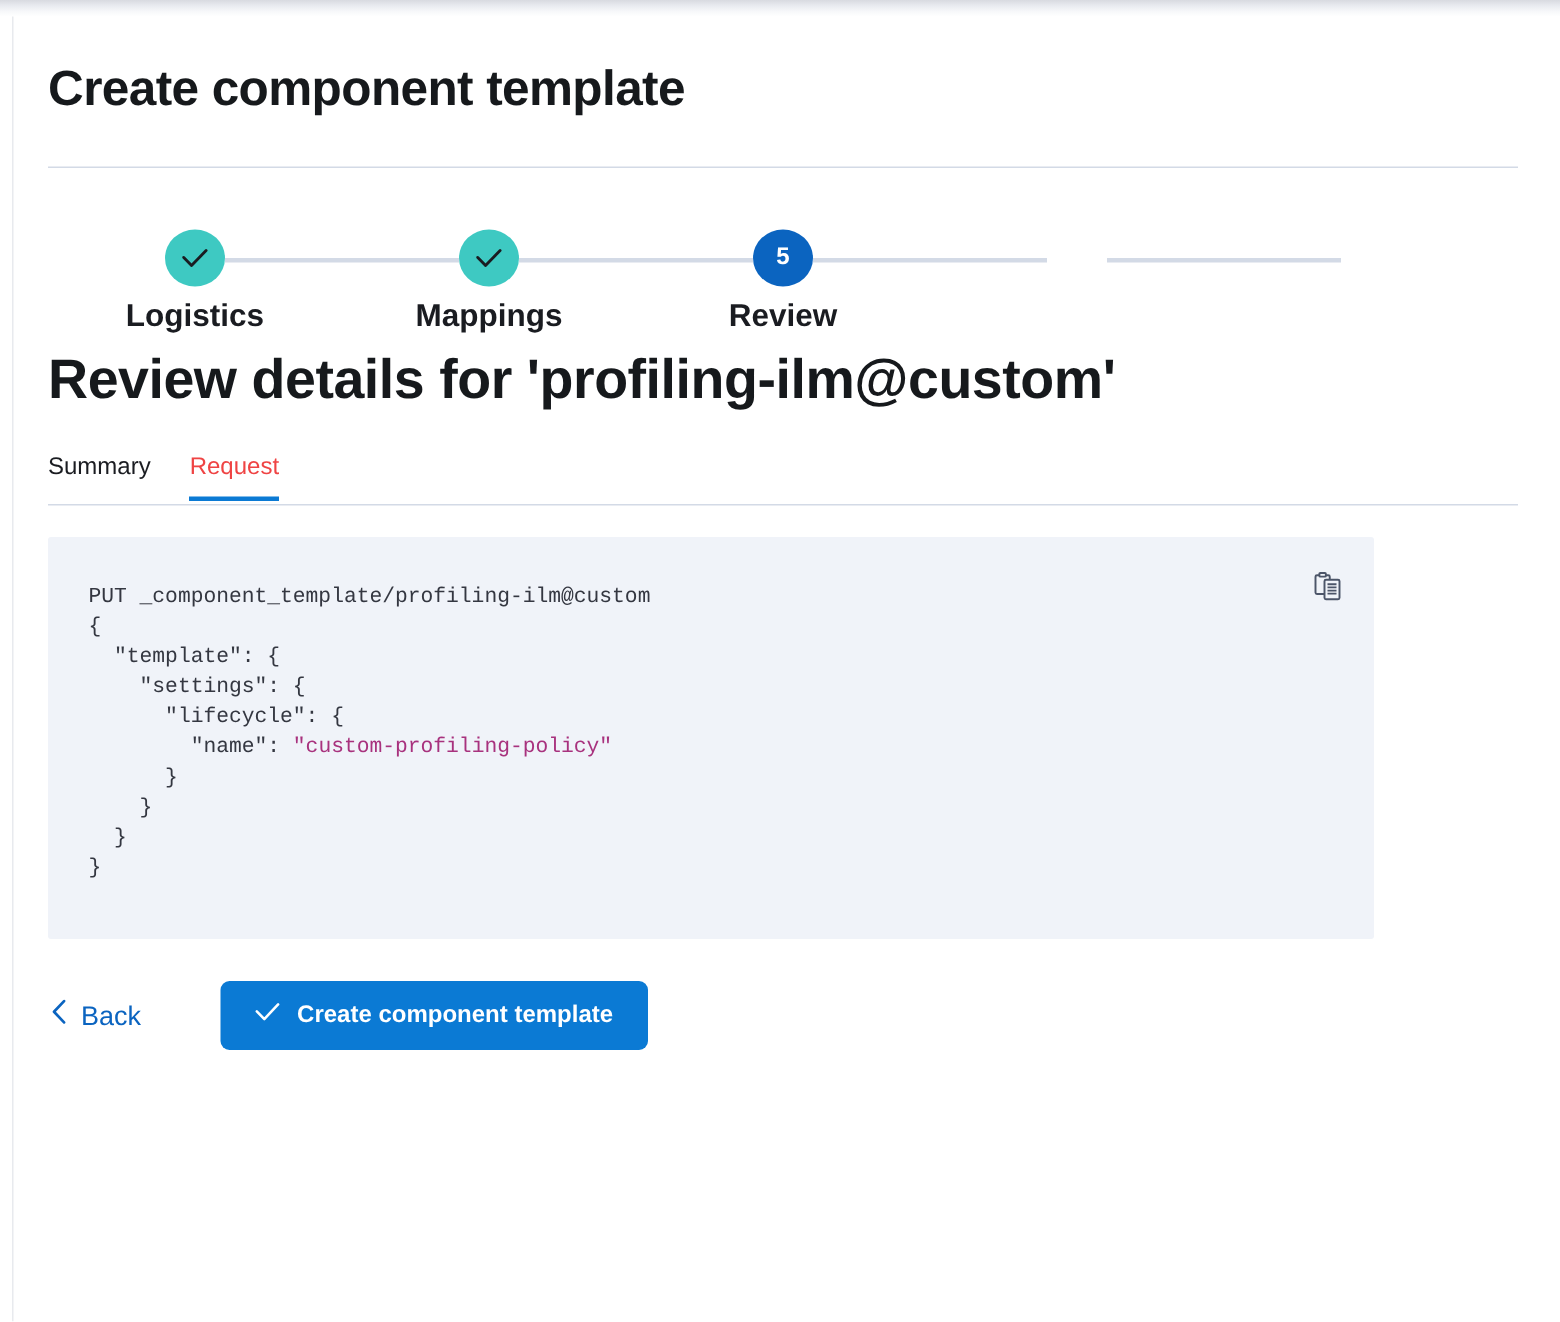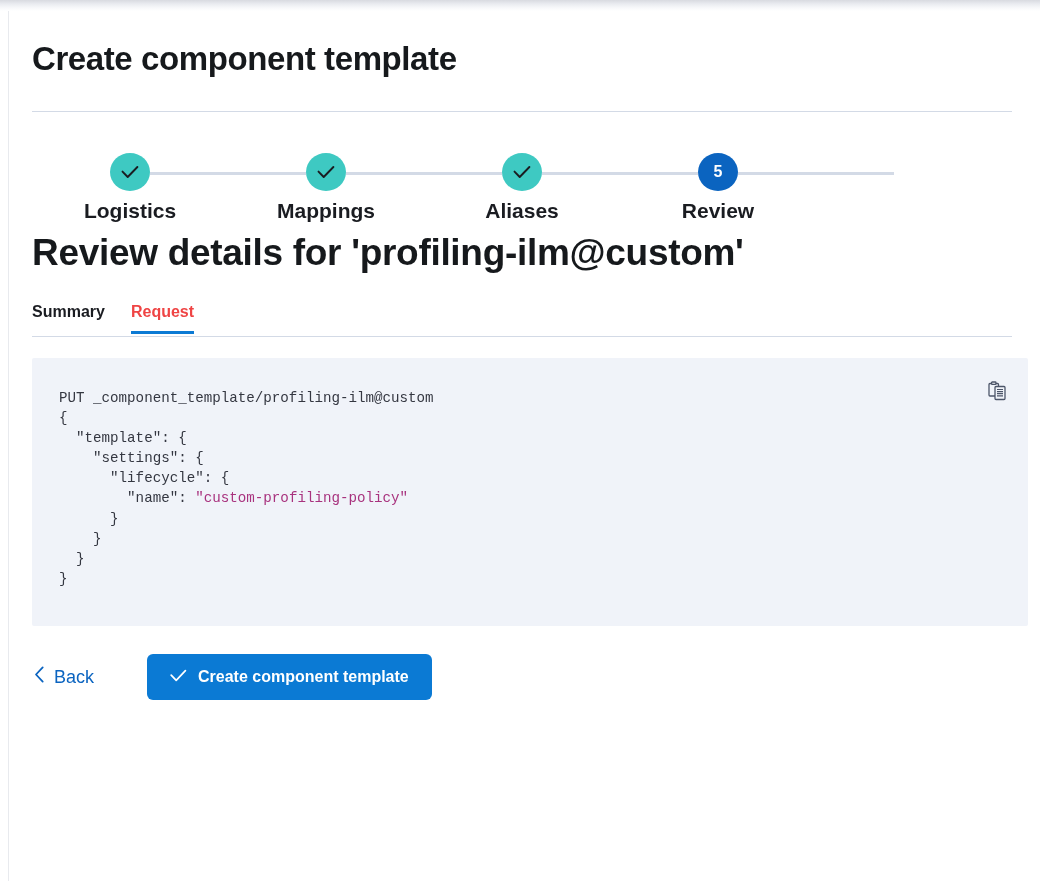--- a/index.html
+++ b/index.html
@@ -145,21 +145,21 @@
     position: absolute;
     left: 0; bottom: 0;
     width: 980px; height: 1px;
     background: #d3dae6;
   }
   .tab {
     position: relative;
     padding: 0 0 11px 0;
     margin-right: 26px;
     font-size: 16px;
-    font-weight: 700;
+    font-weight: 400;
     color: #1a1c21;
     background: none;
     border: none;
     cursor: pointer;
     font-family: "Liberation Sans", sans-serif;
     line-height: 22px;
   }
   .tab.active { color: #ef4444; }
   .tab.active::after {
     content: "";
@@ -176,21 +176,21 @@
     padding: 25px 0 0 23px;
     font-size: 16px;
     line-height: 24px;
     color: #343741;
   }
 
   
   .code-block {
     position: relative;
     margin: 21px 0 0 23px;
-    width: 996px;
+    width: 884px;
     height: 268px;
     background: #f0f3f9;
     border-radius: 2px;
     overflow: hidden;
   }
   .code-pre {
     margin: 0;
     padding: 30px 0 0 27px;
     font-family: "Liberation Mono", "DejaVu Sans Mono", monospace;
     font-size: 14.2px;
@@ -277,28 +277,20 @@
         </div>
         <div class="step">
           <div class="step-circle">
             <svg width="18" height="14" viewBox="0 0 18 14">
               <path d="M1.5 6.6l5.2 5.4L16.4 2" stroke="#1a1c21" stroke-width="1.9" fill="none" stroke-linecap="round" stroke-linejoin="round"></path>
             </svg>
           </div>
           <div class="step-label">Mappings</div>
         </div>
         <div class="step">
-          <div class="step-circle">
-            <svg width="18" height="14" viewBox="0 0 18 14">
-              <path d="M1.5 6.6l5.2 5.4L16.4 2" stroke="#1a1c21" stroke-width="1.9" fill="none" stroke-linecap="round" stroke-linejoin="round"></path>
-            </svg>
-          </div>
-          <div class="step-label">Aliases</div>
-        </div>
-        <div class="step">
           <div class="step-circle current">
             <span class="num">5</span>
           </div>
           <div class="step-label">Review</div>
         </div>
         <div class="step-connector" style="left: 118px; width: 156px; background: rgb(211, 218, 230);"></div>
         <div class="step-connector" style="left: 314px; width: 156px; background: rgb(211, 218, 230);"></div>
         <div class="step-connector" style="left: 510px; width: 156px; background: rgb(211, 218, 230);"></div>
         <div class="step-connector" style="left: 706px; width: 156px; background: rgb(211, 218, 230);"></div>
       </div>

